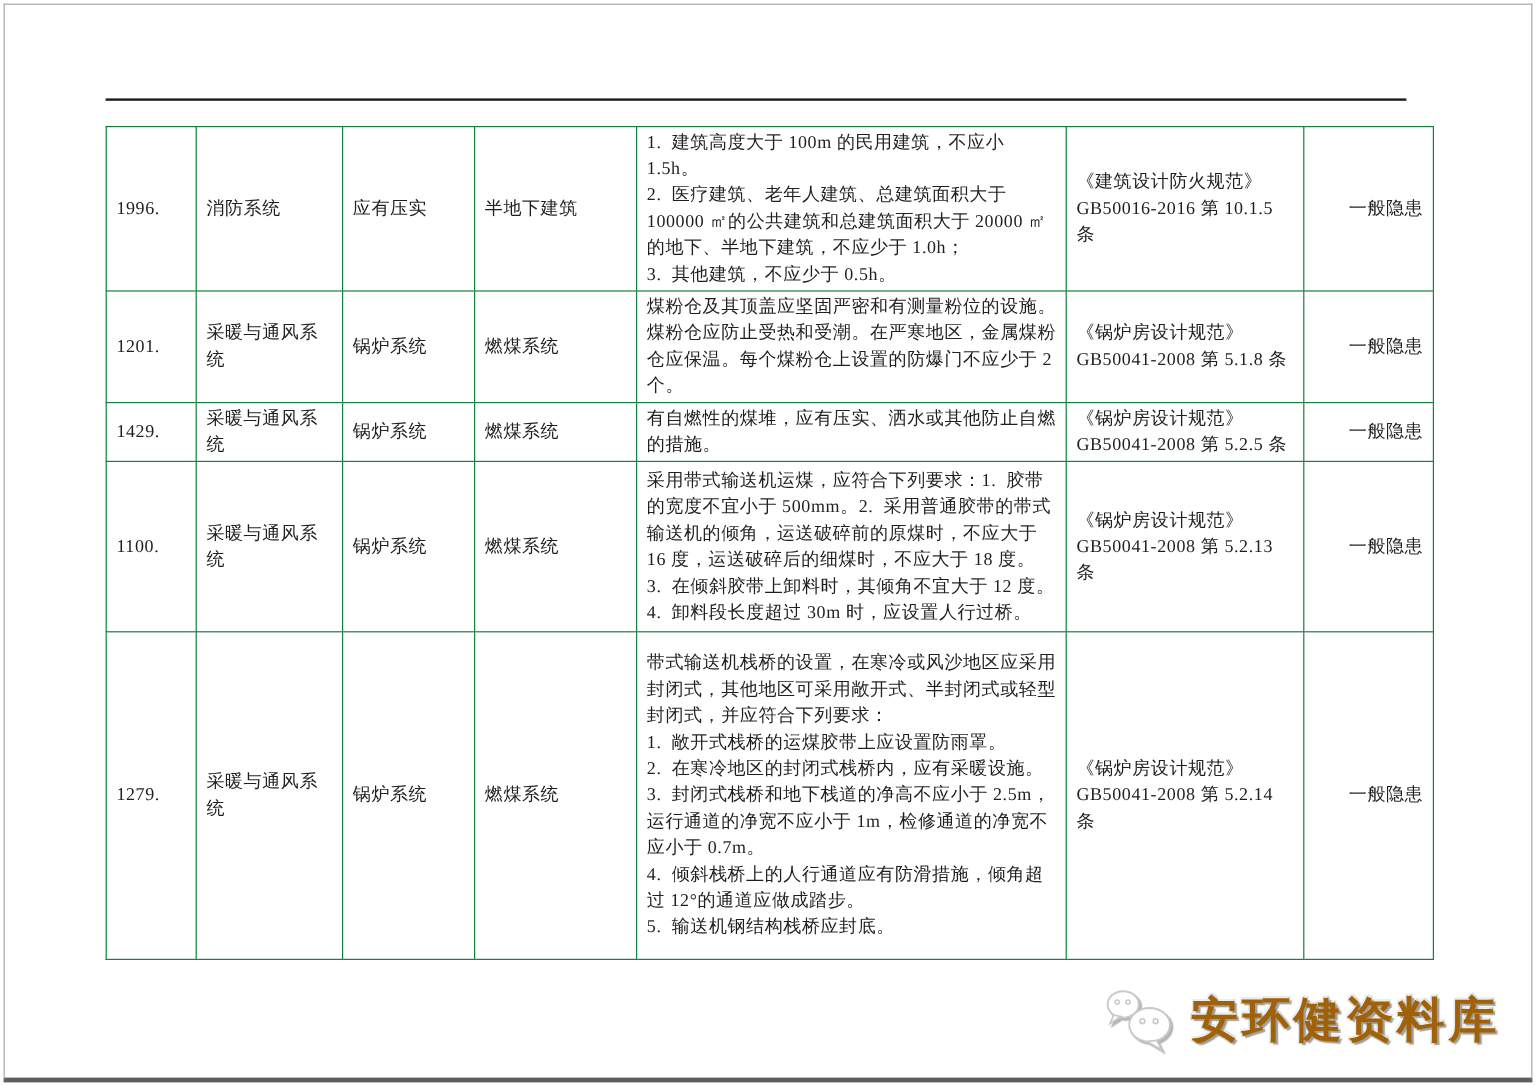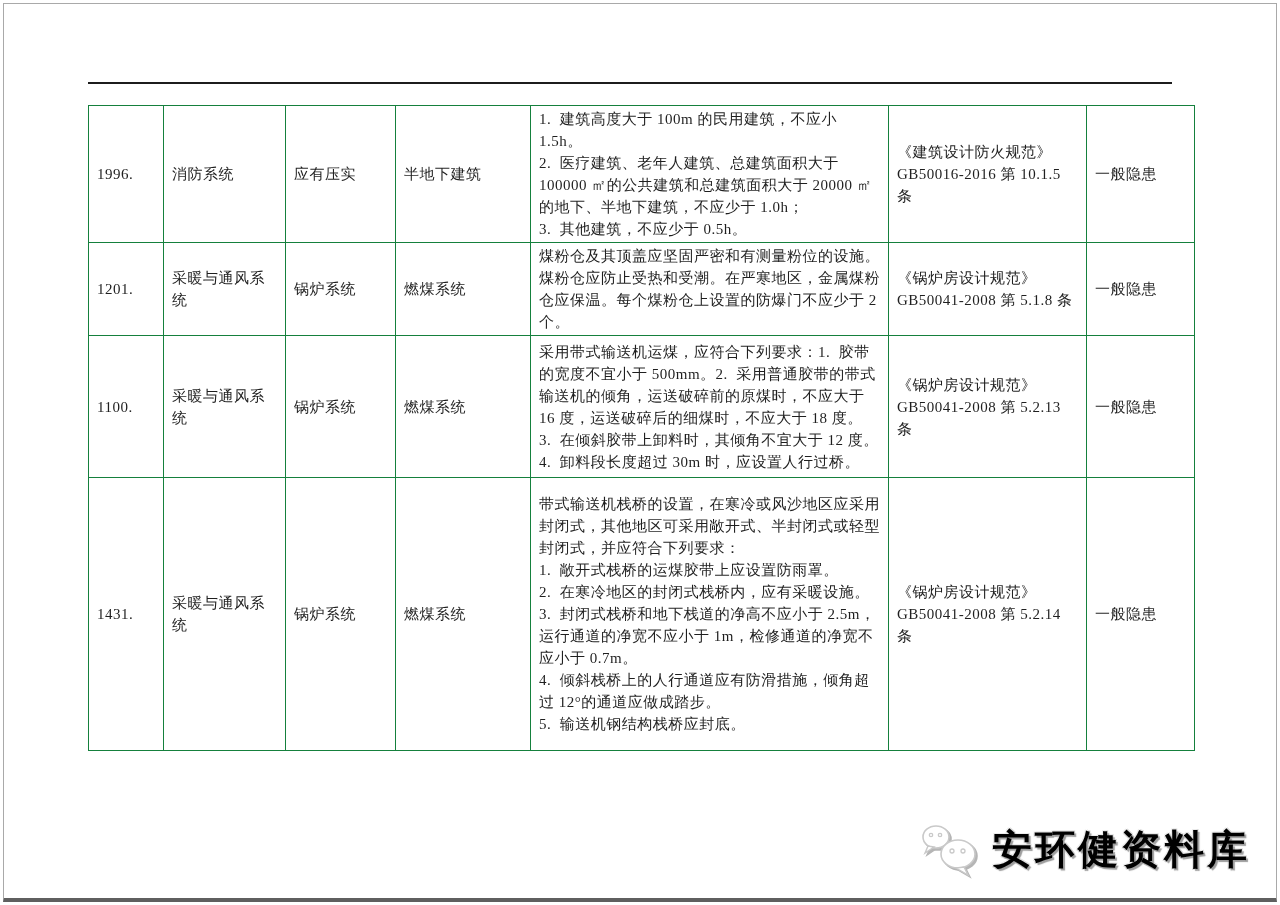--- a/index.html
+++ b/index.html
@@ -45,33 +45,33 @@
     white-space:pre-wrap;
     padding:2px 6px;
     line-height:21px;
     letter-spacing:0.2px;
   }
   td.c-basis{
     white-space:pre-wrap;
     line-height:26px;
     letter-spacing:0.2px;
   }
-  td.c-level{padding-left:13px;}
+  td.c-level{padding-left:13px;text-align:right;}
   
   .watermark{
     position:absolute;right:30px;bottom:28px;
     display:flex;align-items:center;gap:10px;
   }
   .watermark .wm-icon{
     width:62px;height:54px;display:block;
     filter:drop-shadow(2px 2px 0 #b5b5b5);
   }
   .watermark .wm-text{
     font-size:40px;font-weight:bold;
-    color:#000000;
+    color:#a16207;
     letter-spacing:3px;
     text-shadow:2px 2px 1px #9d9d9d,-1px -1px 0 #ececec,1px -1px 0 #dcdcdc,-1px 1px 0 #dcdcdc;
     font-family:"Liberation Serif","DejaVu Serif",serif;
     white-space:nowrap;
   }
 </style>
 </head>
 <body>
 
 <div class="page-frame"></div>
@@ -103,34 +103,44 @@
     <tr class="r1">
       <td class="c-no">1201.</td>
       <td class="c-sys">采暖与通风系统</td>
       <td class="c-sub">锅炉系统</td>
       <td class="c-item">燃煤系统</td>
       <td class="c-desc">煤粉仓及其顶盖应坚固严密和有测量粉位的设施。煤粉仓应防止受热和受潮。在严寒地区，金属煤粉仓应保温。每个煤粉仓上设置的防爆门不应少于 2 个。</td>
       <td class="c-basis">《锅炉房设计规范》
 GB50041-2008 第 5.1.8 条</td>
       <td class="c-level">一般隐患</td>
     </tr>
+    <tr class="r2">
+      <td class="c-no">1429.</td>
+      <td class="c-sys">采暖与通风系统</td>
+      <td class="c-sub">锅炉系统</td>
+      <td class="c-item">燃煤系统</td>
+      <td class="c-desc">有自燃性的煤堆，应有压实、洒水或其他防止自燃的措施。</td>
+      <td class="c-basis">《锅炉房设计规范》
+GB50041-2008 第 5.2.5 条</td>
+      <td class="c-level">一般隐患</td>
+    </tr>
     <tr class="r3">
       <td class="c-no">1100.</td>
       <td class="c-sys">采暖与通风系统</td>
       <td class="c-sub">锅炉系统</td>
       <td class="c-item">燃煤系统</td>
       <td class="c-desc">采用带式输送机运煤，应符合下列要求：1.  胶带的宽度不宜小于 500mm。2.  采用普通胶带的带式输送机的倾角，运送破碎前的原煤时，不应大于 16 度，运送破碎后的细煤时，不应大于 18 度。
 3.  在倾斜胶带上卸料时，其倾角不宜大于 12 度。
 4.  卸料段长度超过 30m 时，应设置人行过桥。</td>
       <td class="c-basis">《锅炉房设计规范》
 GB50041-2008 第 5.2.13 条</td>
       <td class="c-level">一般隐患</td>
     </tr>
     <tr class="r4">
-      <td class="c-no">1431.</td>
+      <td class="c-no">1279.</td>
       <td class="c-sys">采暖与通风系统</td>
       <td class="c-sub">锅炉系统</td>
       <td class="c-item">燃煤系统</td>
       <td class="c-desc">带式输送机栈桥的设置，在寒冷或风沙地区应采用封闭式，其他地区可采用敞开式、半封闭式或轻型封闭式，并应符合下列要求：
 1.  敞开式栈桥的运煤胶带上应设置防雨罩。
 2.  在寒冷地区的封闭式栈桥内，应有采暖设施。
 3.  封闭式栈桥和地下栈道的净高不应小于 2.5m，运行通道的净宽不应小于 1m，检修通道的净宽不应小于 0.7m。
 4.  倾斜栈桥上的人行通道应有防滑措施，倾角超过 12°的通道应做成踏步。
 5.  输送机钢结构栈桥应封底。</td>
       <td class="c-basis">《锅炉房设计规范》

